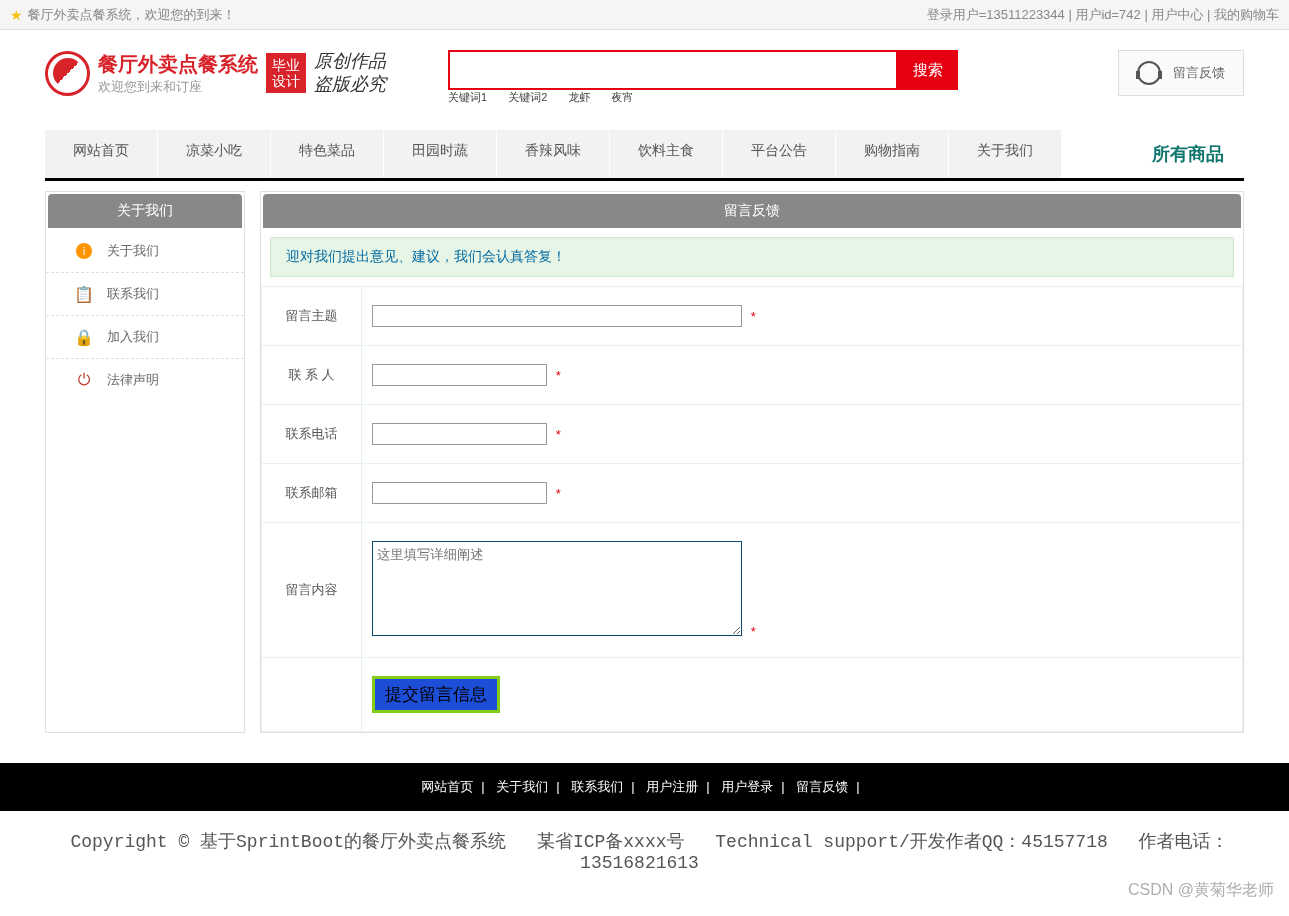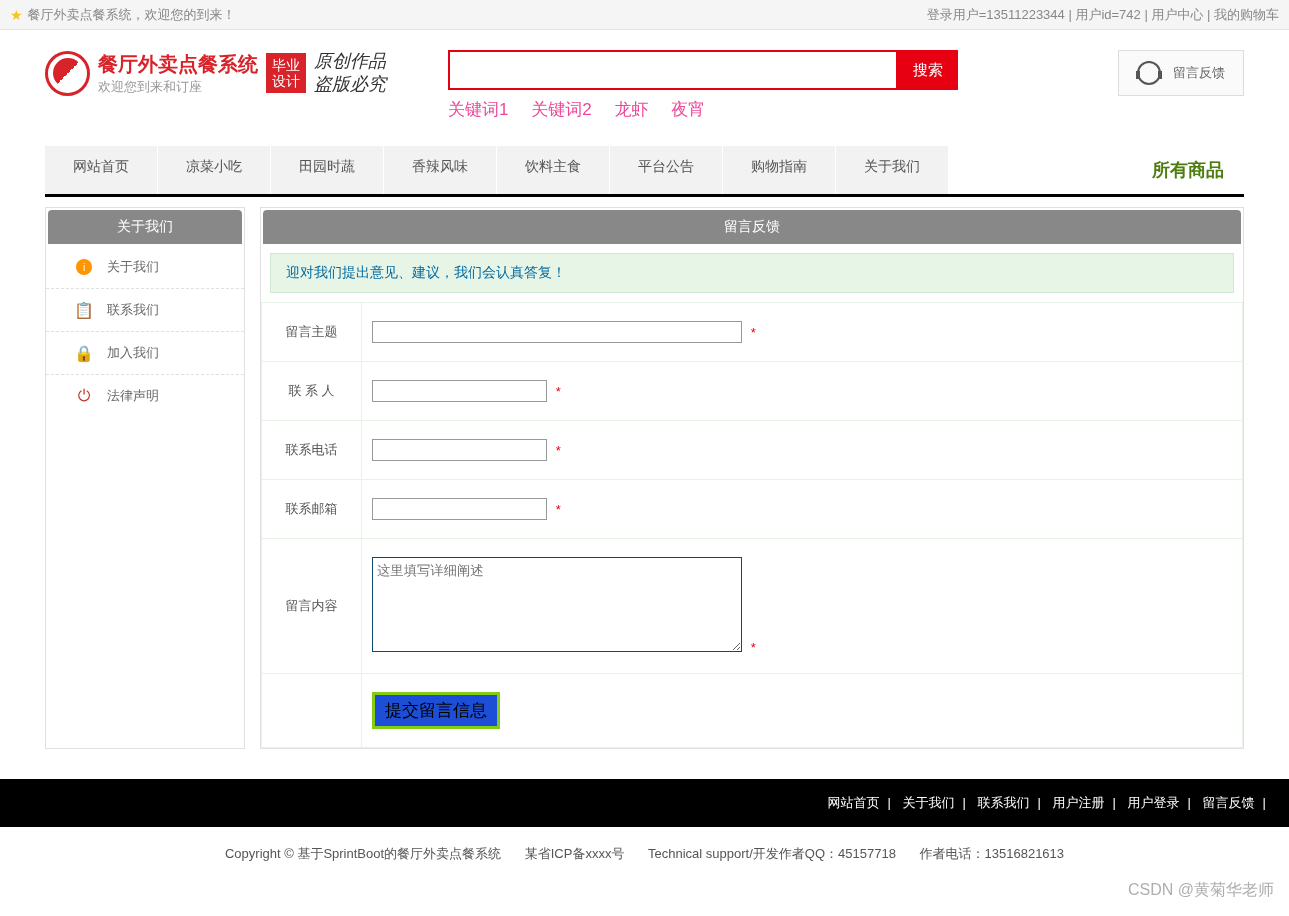--- a/index.html
+++ b/index.html
@@ -18,33 +18,33 @@
     .logo-text { display: flex; flex-direction: column; }
     .logo-title { color: #D8232A; font-size: 20px; font-weight: bold; }
     .logo-sub { color: #999; font-size: 13px; }
     .badge-box { background: #D8232A; color: #fff; width: 40px; height: 40px; display: flex; flex-direction: column; align-items: center; justify-content: center; font-size: 14px; line-height: 1.2; }
     .script-text { font-family: cursive, "KaiTi"; font-size: 18px; font-style: italic; line-height: 1.3; color: #333; }
     
     .search-block { margin-left: 50px; }
     .search-row { display: flex; }
     .search-input { width: 450px; height: 40px; border: 2px solid #E60012; padding: 0 10px; outline: none; }
     .search-btn { width: 60px; height: 40px; background: #E60012; color: #fff; border: none; font-size: 15px; cursor: pointer; }
-    .keywords { margin-top: 8px; color: #ec4899; font-size: 17px; }
+    .keywords { color: #404040; font-size: 11px; }
     .keywords span { margin-right: 18px; cursor: pointer; }
     
     .feedback-btn-wrap { margin-left: auto; }
     .feedback-btn { border: 1px solid #DDD; background: #FAFAFA; padding: 10px 18px; display: flex; align-items: center; gap: 12px; cursor: pointer; color: #666; }
     .headset-icon { width: 24px; height: 24px; border: 2px solid #555; border-radius: 50%; position: relative; display: inline-block; }
     .headset-icon::before, .headset-icon::after { content: ''; position: absolute; width: 4px; height: 8px; background: #555; top: 8px; }
     .headset-icon::before { left: -3px; }
     .headset-icon::after { right: -3px; }
     
     .nav { display: flex; background: #fff; border-bottom: 3px solid #000; margin: 15px 45px 0; align-items: stretch; }
     .nav-item { padding: 12px 28px; background: #F2F2F2; color: #555; cursor: pointer; border-right: 1px solid #fff; font-size: 14px; }
-    .nav-all { margin-left: auto; color: #4d7c0f; font-size: 18px; font-weight: bold; padding: 12px 20px; }
+    .nav-all { margin-left: auto; color: #0f766e; font-size: 18px; font-weight: bold; padding: 12px 20px; }
     
     .content { display: flex; gap: 15px; padding: 10px 45px; }
     
     .sidebar { width: 200px; border: 1px solid #E0E0E0; background: #fff; }
     .sidebar-header { background: #888; color: #fff; text-align: center; padding: 8px; font-size: 14px; border-radius: 4px 4px 0 0; margin: 2px; }
     .sidebar-item { display: flex; align-items: center; gap: 15px; padding: 12px 30px; border-bottom: 1px dashed #E0E0E0; cursor: pointer; color: #666; }
     .sidebar-item:last-child { border-bottom: none; }
     .side-icon { width: 16px; height: 16px; border-radius: 50%; display: inline-flex; align-items: center; justify-content: center; font-size: 10px; color: #fff; }
     .icon-orange { background: #FF9500; }
     .icon-blue { color: #4A90E2; font-size: 16px; }
@@ -57,25 +57,25 @@
     .form-table { width: 100%; border-collapse: collapse; }
     .form-table td { border: 1px solid #E8F3E8; padding: 18px 10px; vertical-align: middle; }
     .form-table td:first-child { width: 100px; text-align: center; color: #555; }
     .form-table input[type="text"] { border: 1px solid #999; height: 22px; padding: 0 4px; }
     .form-table textarea { border: 1px solid #0c4a6e; width: 370px; height: 95px; padding: 4px; font-family: inherit; resize: both; }
     .req { color: #E60012; margin-left: 5px; }
     .submit-btn { border: 3px solid #84cc16; background: #1d4ed8; padding: 4px 10px; cursor: pointer; font-size: 17px; }
     .input-wide { width: 370px; }
     .input-narrow { width: 175px; }
     
-    .footer-nav { background: #000; color: #fff; text-align: right; padding: 15px; margin-top: 20px; font-size: 13px; }
+    .footer-nav { background: #000; color: #fff; text-align: center; padding: 15px; margin-top: 20px; font-size: 13px; }
     .footer-nav span { margin: 0 8px; }
     .footer-nav a { color: #fff; text-decoration: none; cursor: pointer; }
     
-    .footer-copy { text-align: center; padding: 18px; color: #555; font-size: 13px; }
+    .footer-copy { text-align: center; padding: 18px; color: #555; font-size: 18px; font-family: Liberation Mono, monospace; }
     .footer-copy span { margin: 0 10px; }
     
     .watermark { position: fixed; bottom: 15px; right: 15px; color: rgba(120,120,120,0.6); font-size: 16px; }
   </style>
 </head>
 <body>
 
 <div class="topbar">
   <div class="topbar-left">
     <span class="star-icon">★</span>
@@ -122,20 +122,21 @@
     <div class="feedback-btn">
       <span class="headset-icon"></span>
       <span>留言反馈</span>
     </div>
   </div>
 </div>
 
 <div class="nav">
   <div class="nav-item">网站首页</div>
   <div class="nav-item">凉菜小吃</div>
+  <div class="nav-item">特色菜品</div>
   <div class="nav-item">田园时蔬</div>
   <div class="nav-item">香辣风味</div>
   <div class="nav-item">饮料主食</div>
   <div class="nav-item">平台公告</div>
   <div class="nav-item">购物指南</div>
   <div class="nav-item">关于我们</div>
   <div class="nav-all">所有商品</div>
 </div>
 
 <div class="content">

